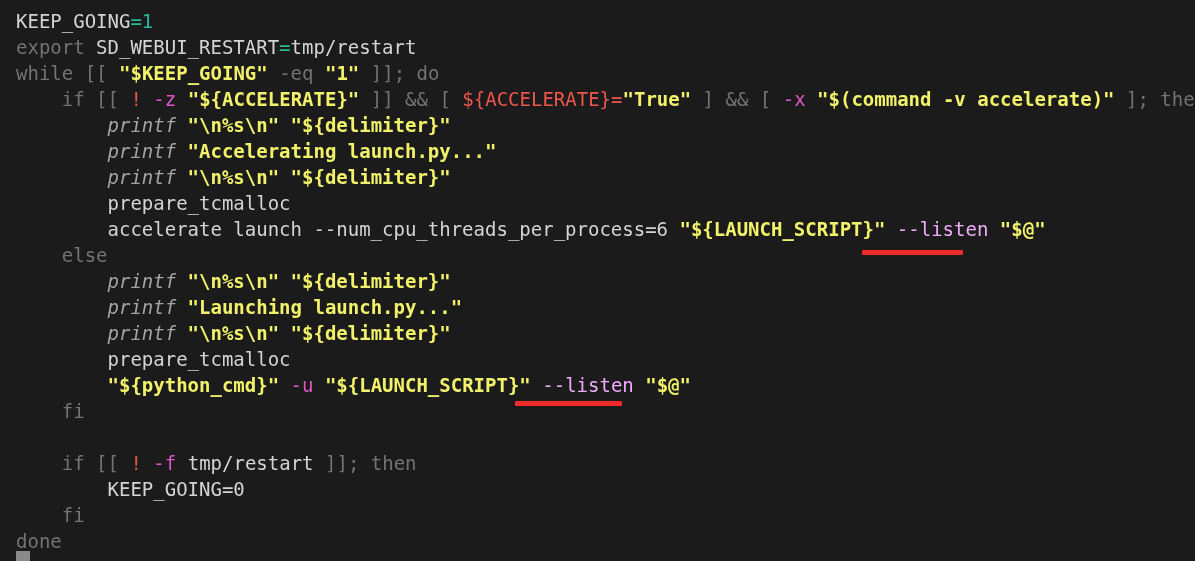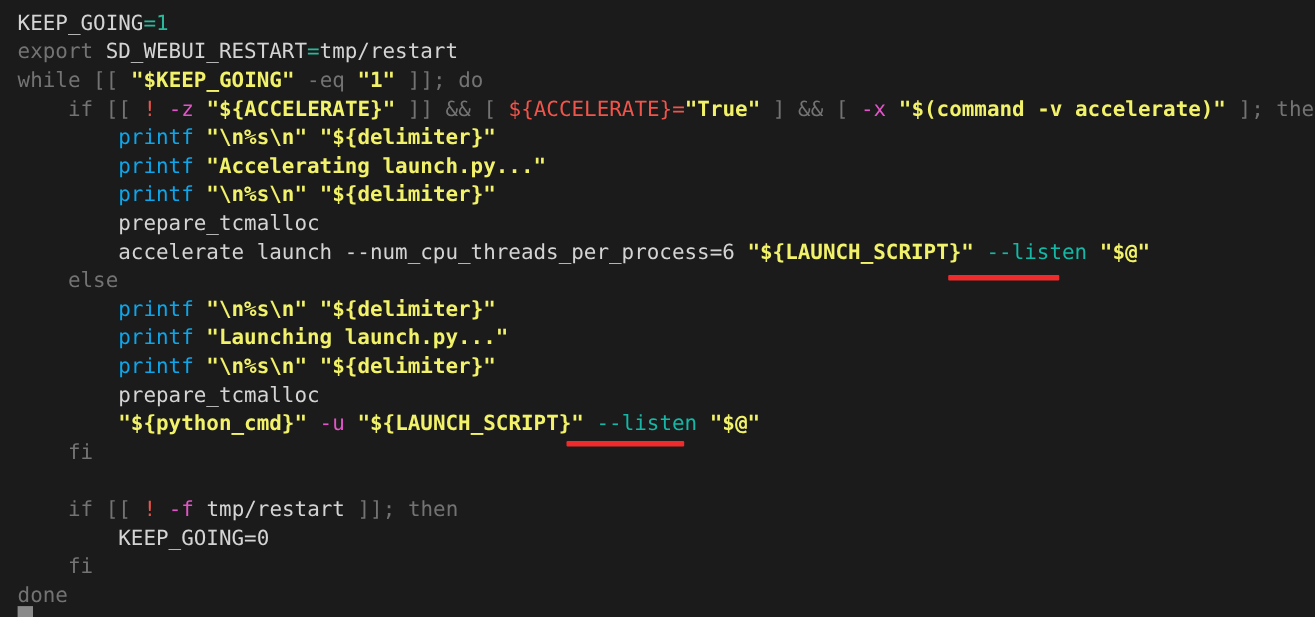--- a/index.html
+++ b/index.html
@@ -23,25 +23,25 @@
     line-height: 26px;
     letter-spacing: 0px;
     white-space: pre;
     font-weight: normal;
   }
   .line { height: 26px; white-space: pre; }
 
   
   .plain   { color: #d4d4d4; }
   .kw      { color: #737373; }      
-  .fn      { color: #0ea5e9; }      
+  .fn      { color: #a3a3a3; font-style: italic; }      
   .str     { color: #f2f26a; font-weight: bold; }  
   .eq      { color: #29b89a; }      
   .flag    { color: #e255c8; }      
-  .optflag { color: #14b8a6; }      
+  .optflag { color: #f0abfc; }      
   .bang    { color: #e8564a; }      
   .redvar  { color: #f0554b; }      
   .num     { color: #29b89a; }
 
   .underline {
     position: absolute;
     height: 5px;
     background: #ef2b2b;
     border-radius: 1px;
   }

